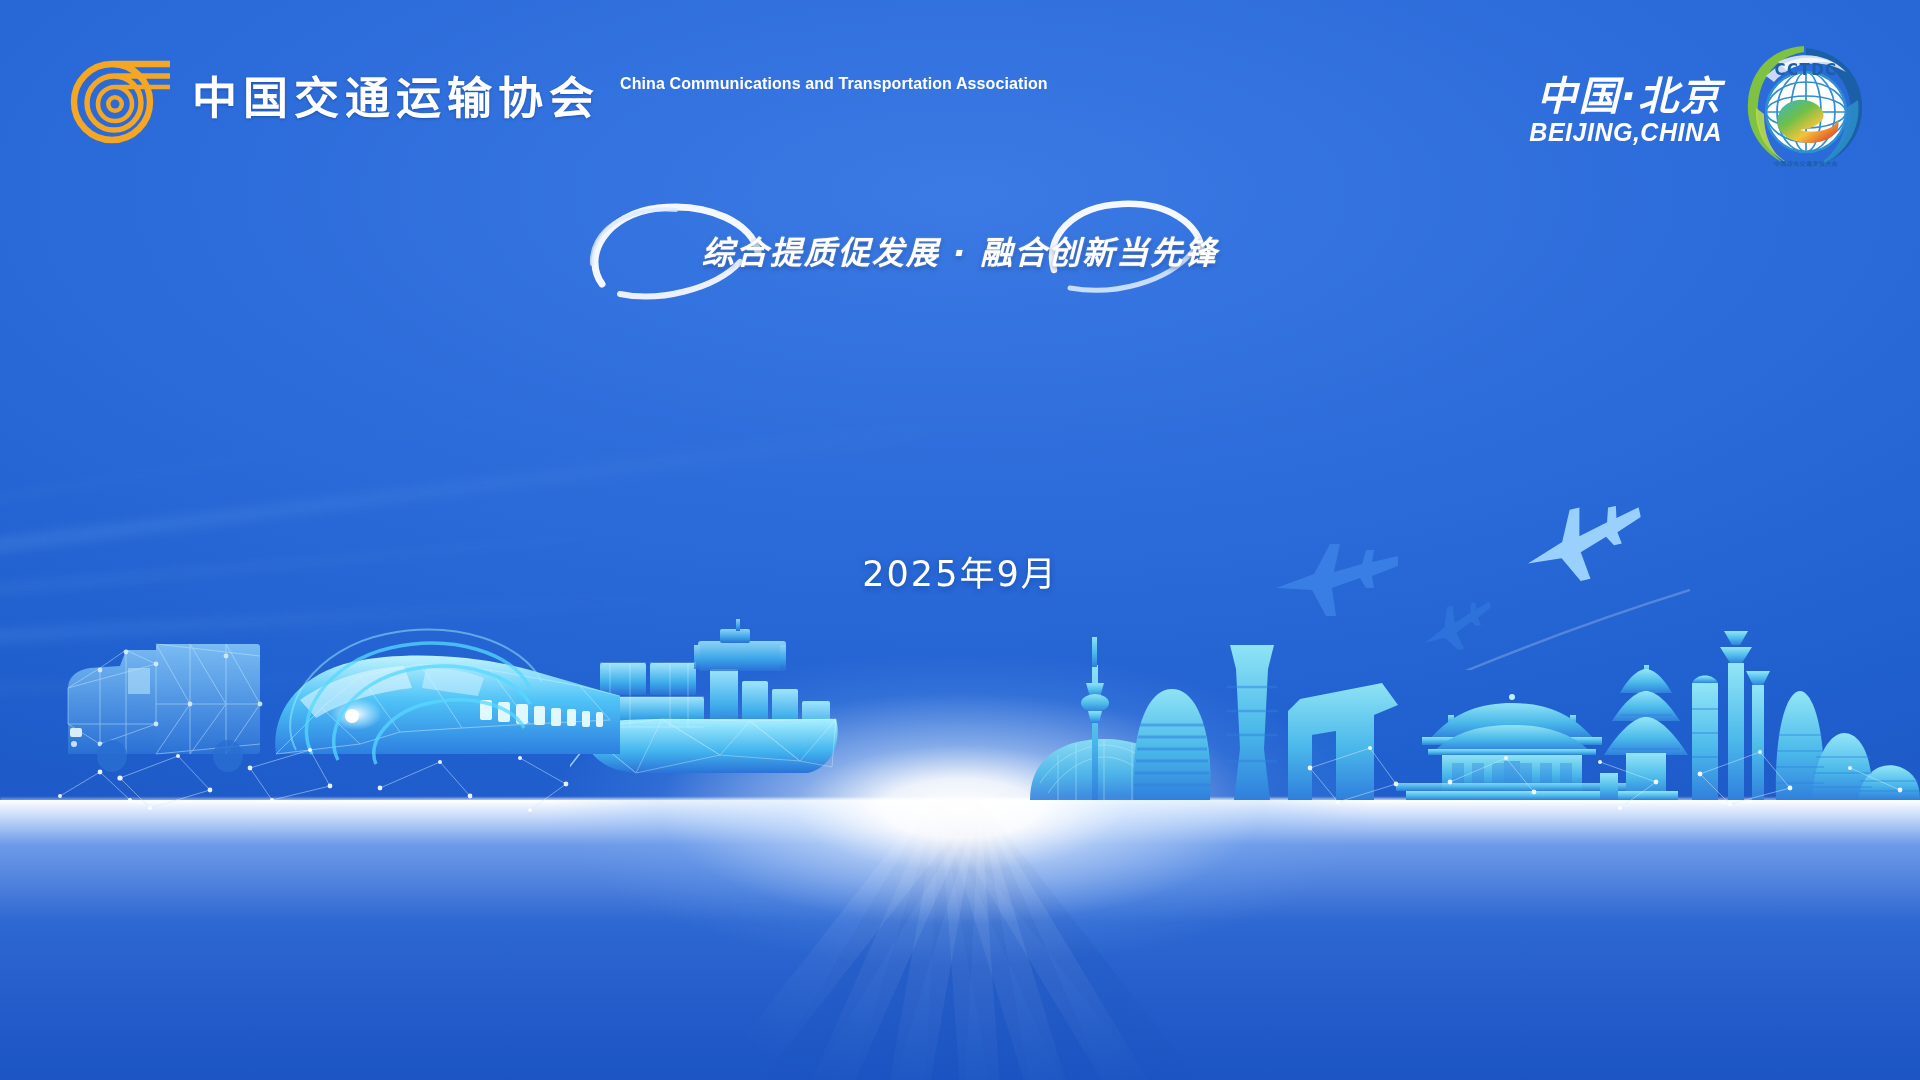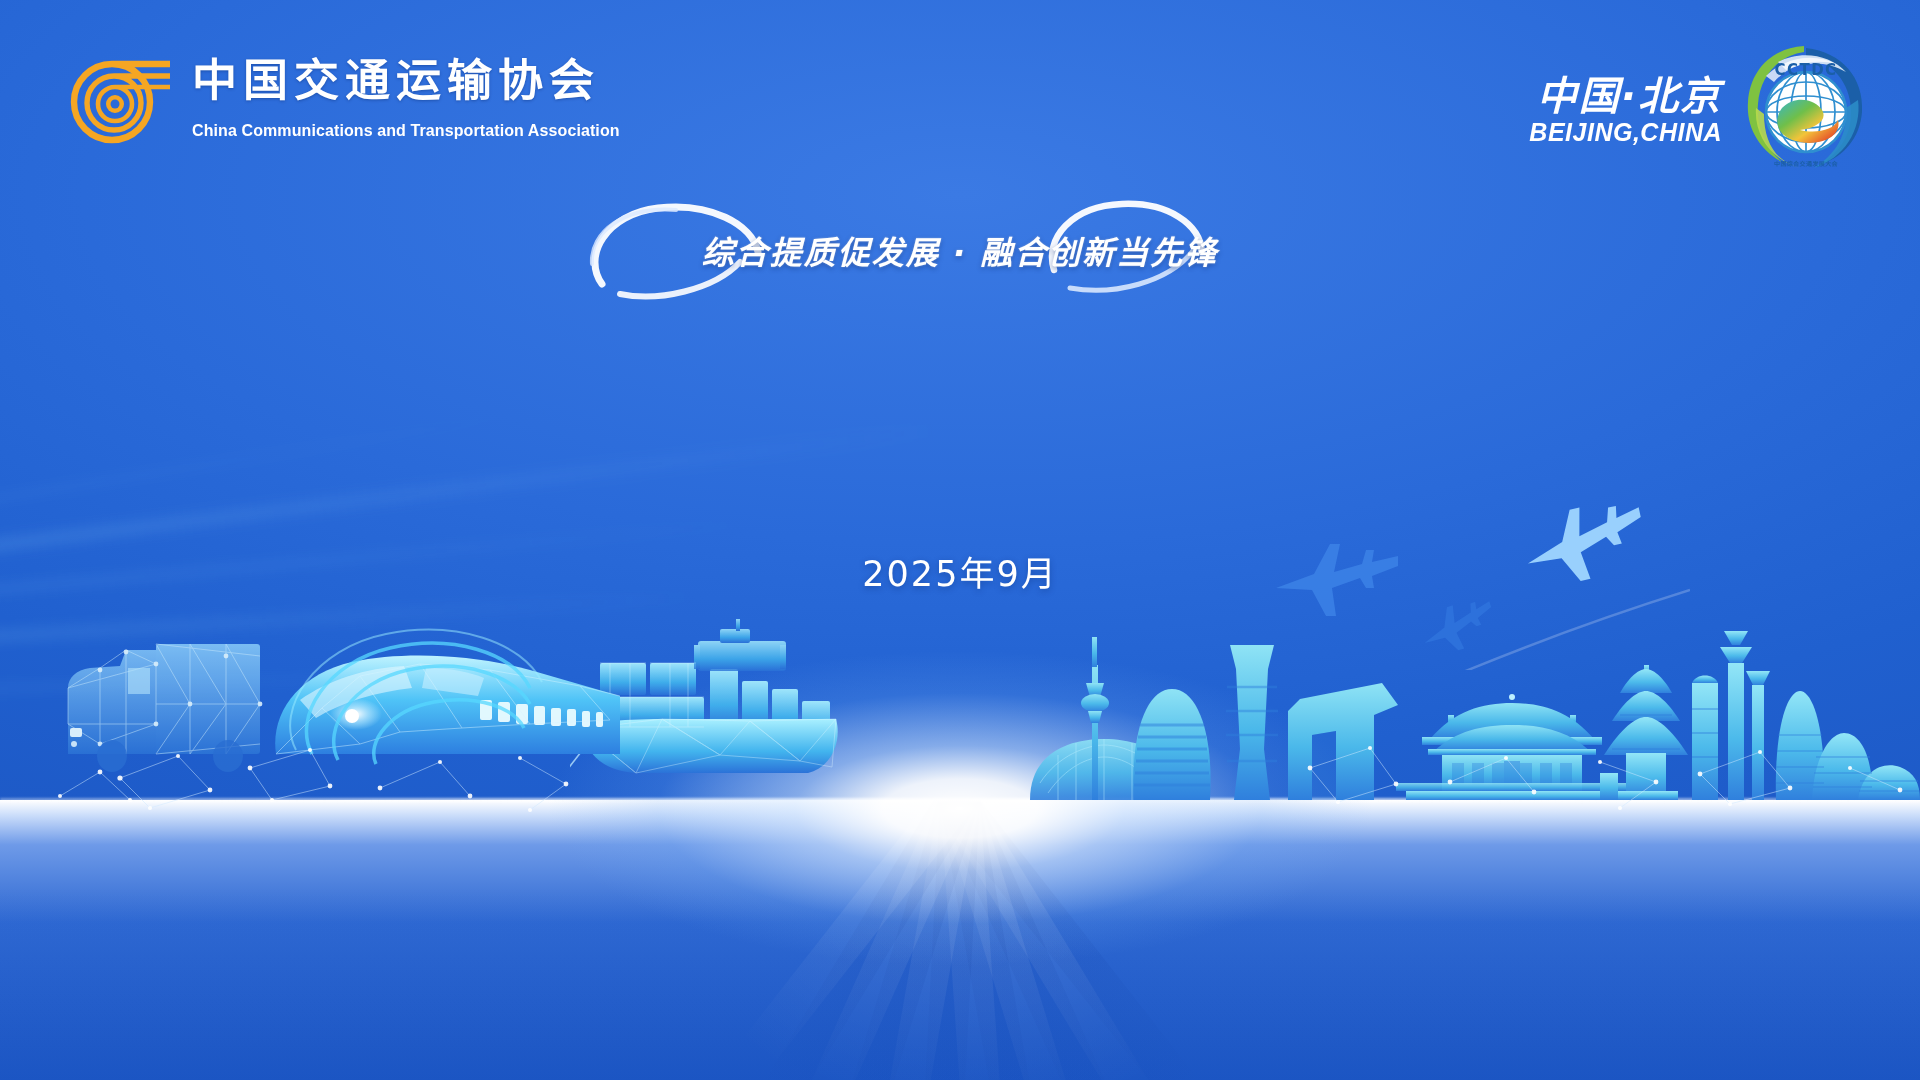--- a/index.html
+++ b/index.html
@@ -46,21 +46,21 @@
   
   .horizon-line{
     position:absolute;left:0;right:0;top:798px;height:4px;
     background:linear-gradient(90deg,rgba(255,255,255,.35),rgba(255,255,255,.9) 50%,rgba(255,255,255,.35));
     filter:blur(1px);
   }
 
   
   .logo-left{position:absolute;left:58px;top:52px;display:flex;align-items:center;gap:18px;}
   .spiral{width:116px;height:92px;flex:0 0 auto;}
-  .cta-text{display:flex;flex-direction:column;gap:20px;}
+  .cta-text{display:flex;flex-direction:row;gap:20px;}
   .cta-cn{
     font-size:45px;font-weight:700;color:#fff;letter-spacing:6px;line-height:1;
     font-family:"DejaVu Sans","Liberation Sans",sans-serif;
     text-shadow:0 1px 3px rgba(0,30,90,.35);
   }
   .cta-en{font-size:16px;font-weight:700;color:#fff;letter-spacing:.1px;line-height:1;}
 
   .logo-right{position:absolute;right:46px;top:42px;display:flex;align-items:center;gap:16px;}
   .beijing{display:flex;flex-direction:column;align-items:flex-end;gap:3px;}
   .bj-cn{font-size:40px;font-weight:700;color:#fff;font-style:italic;letter-spacing:2px;line-height:1.05;

